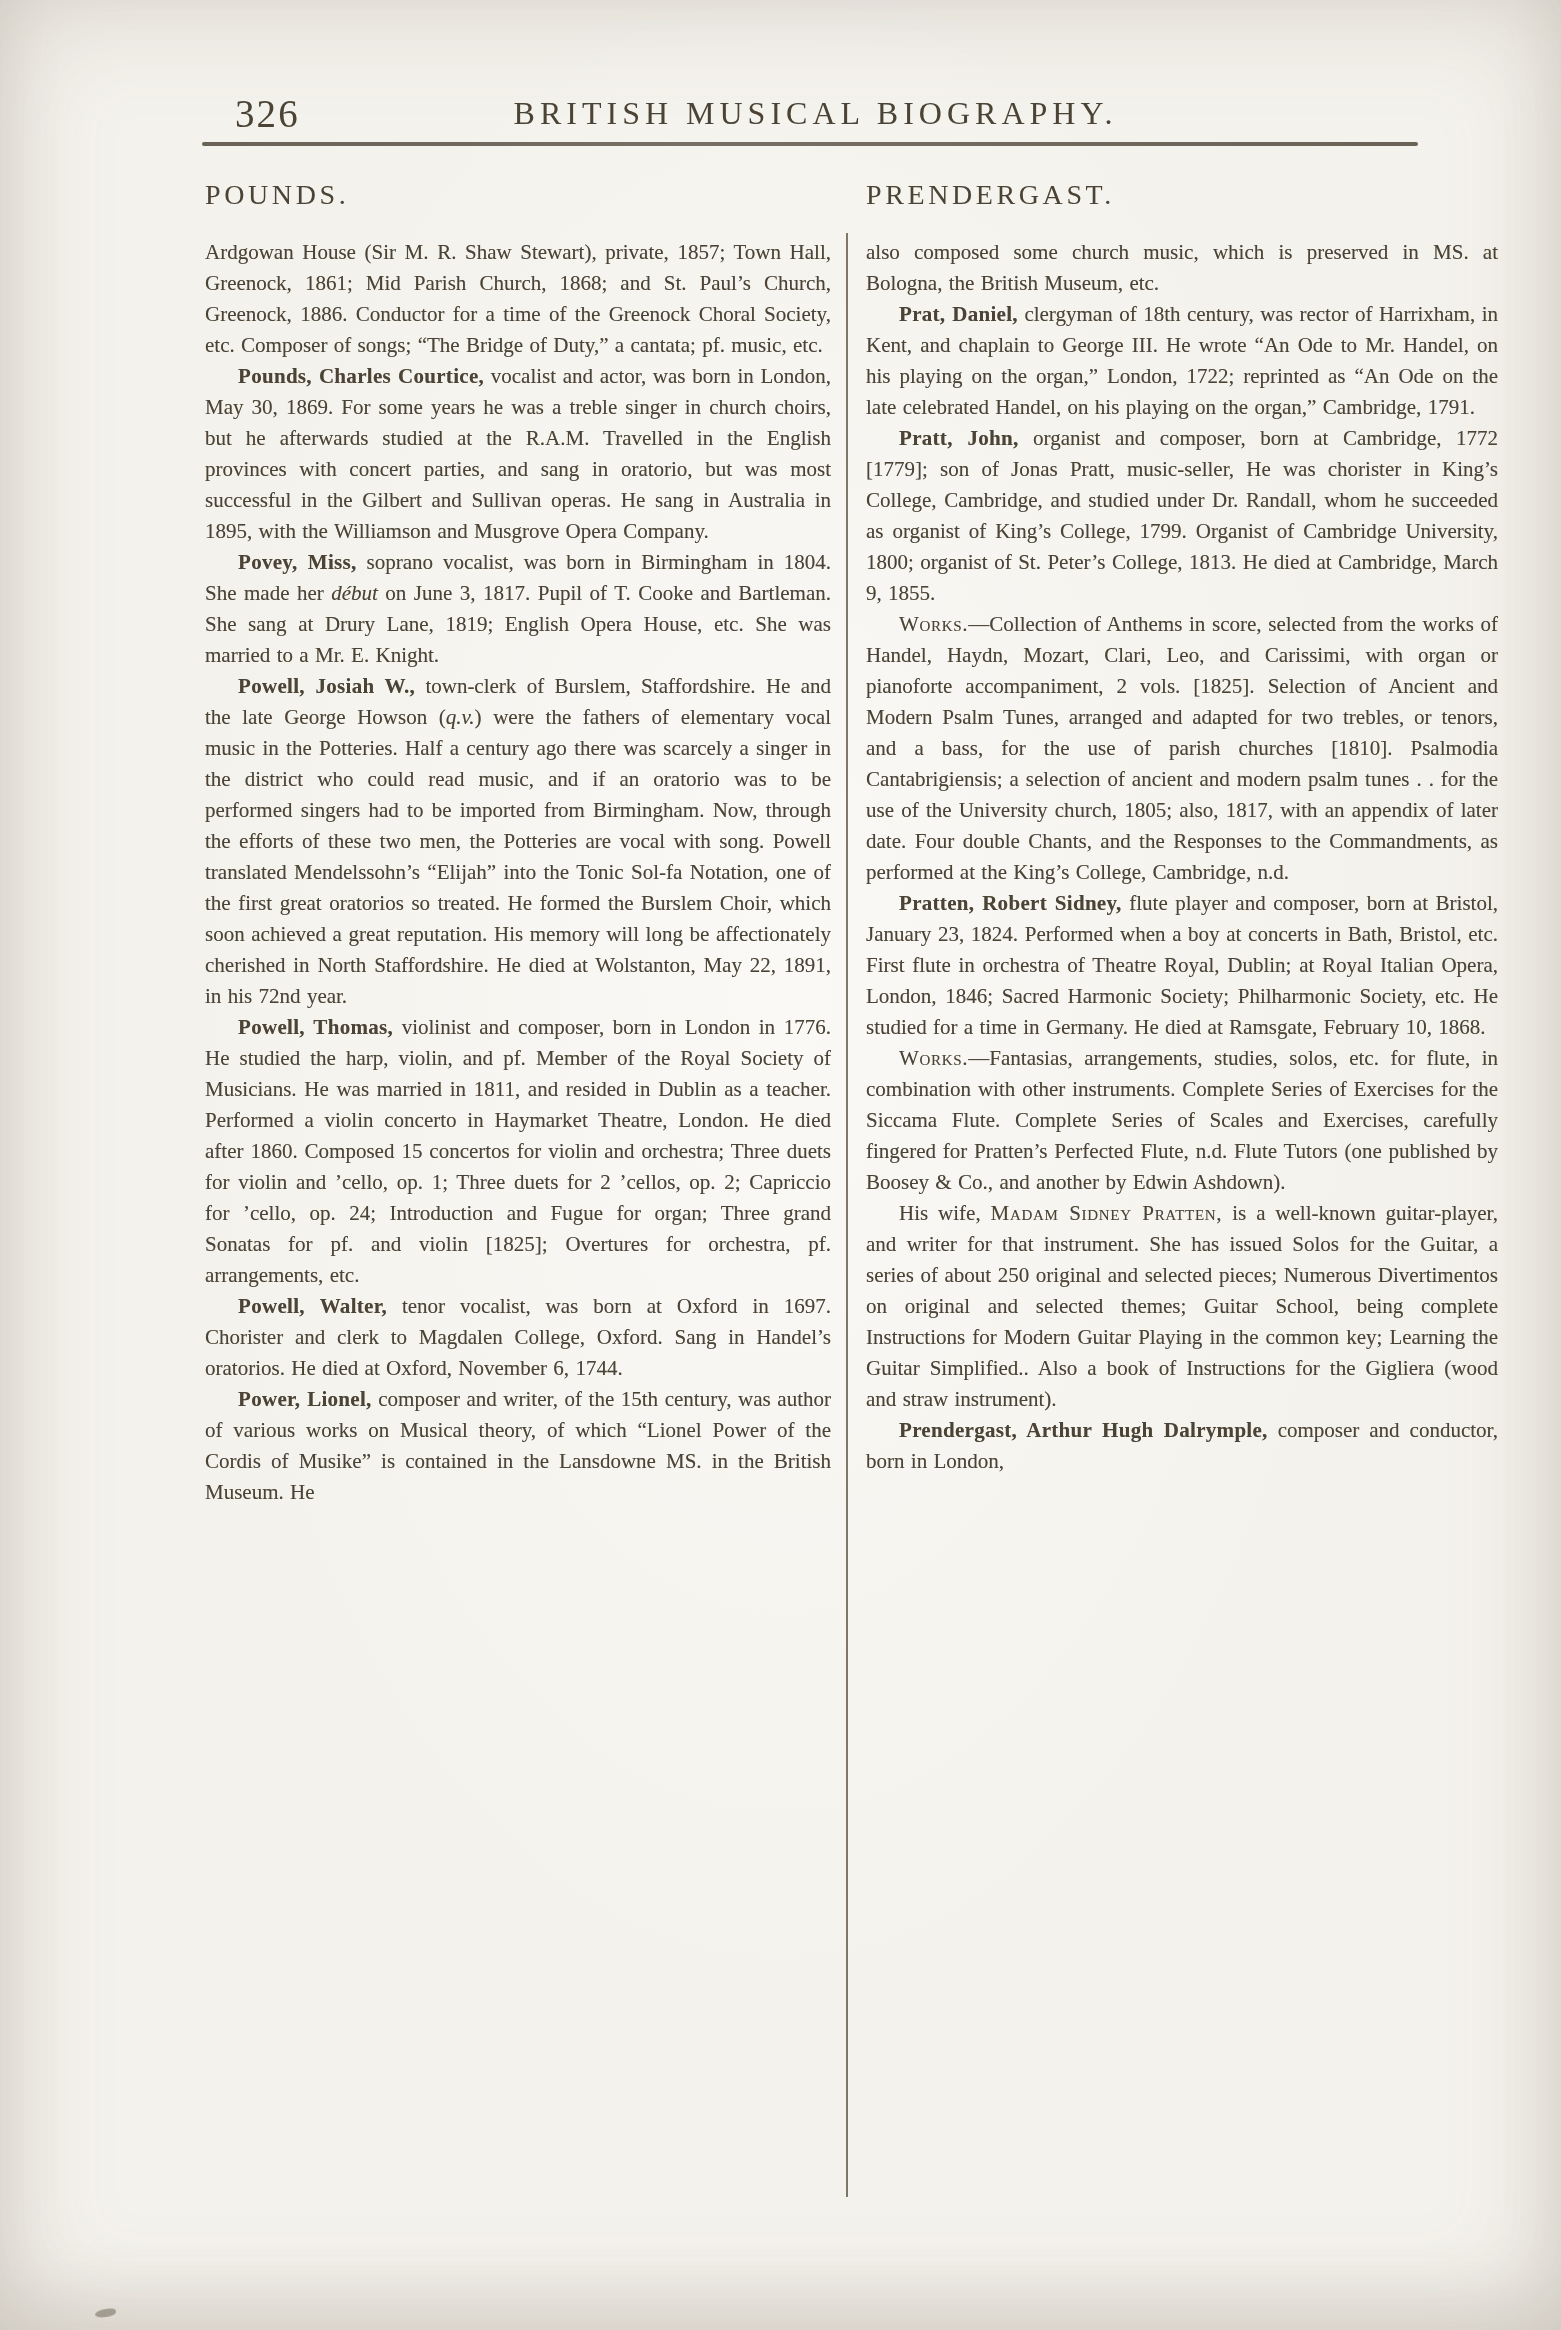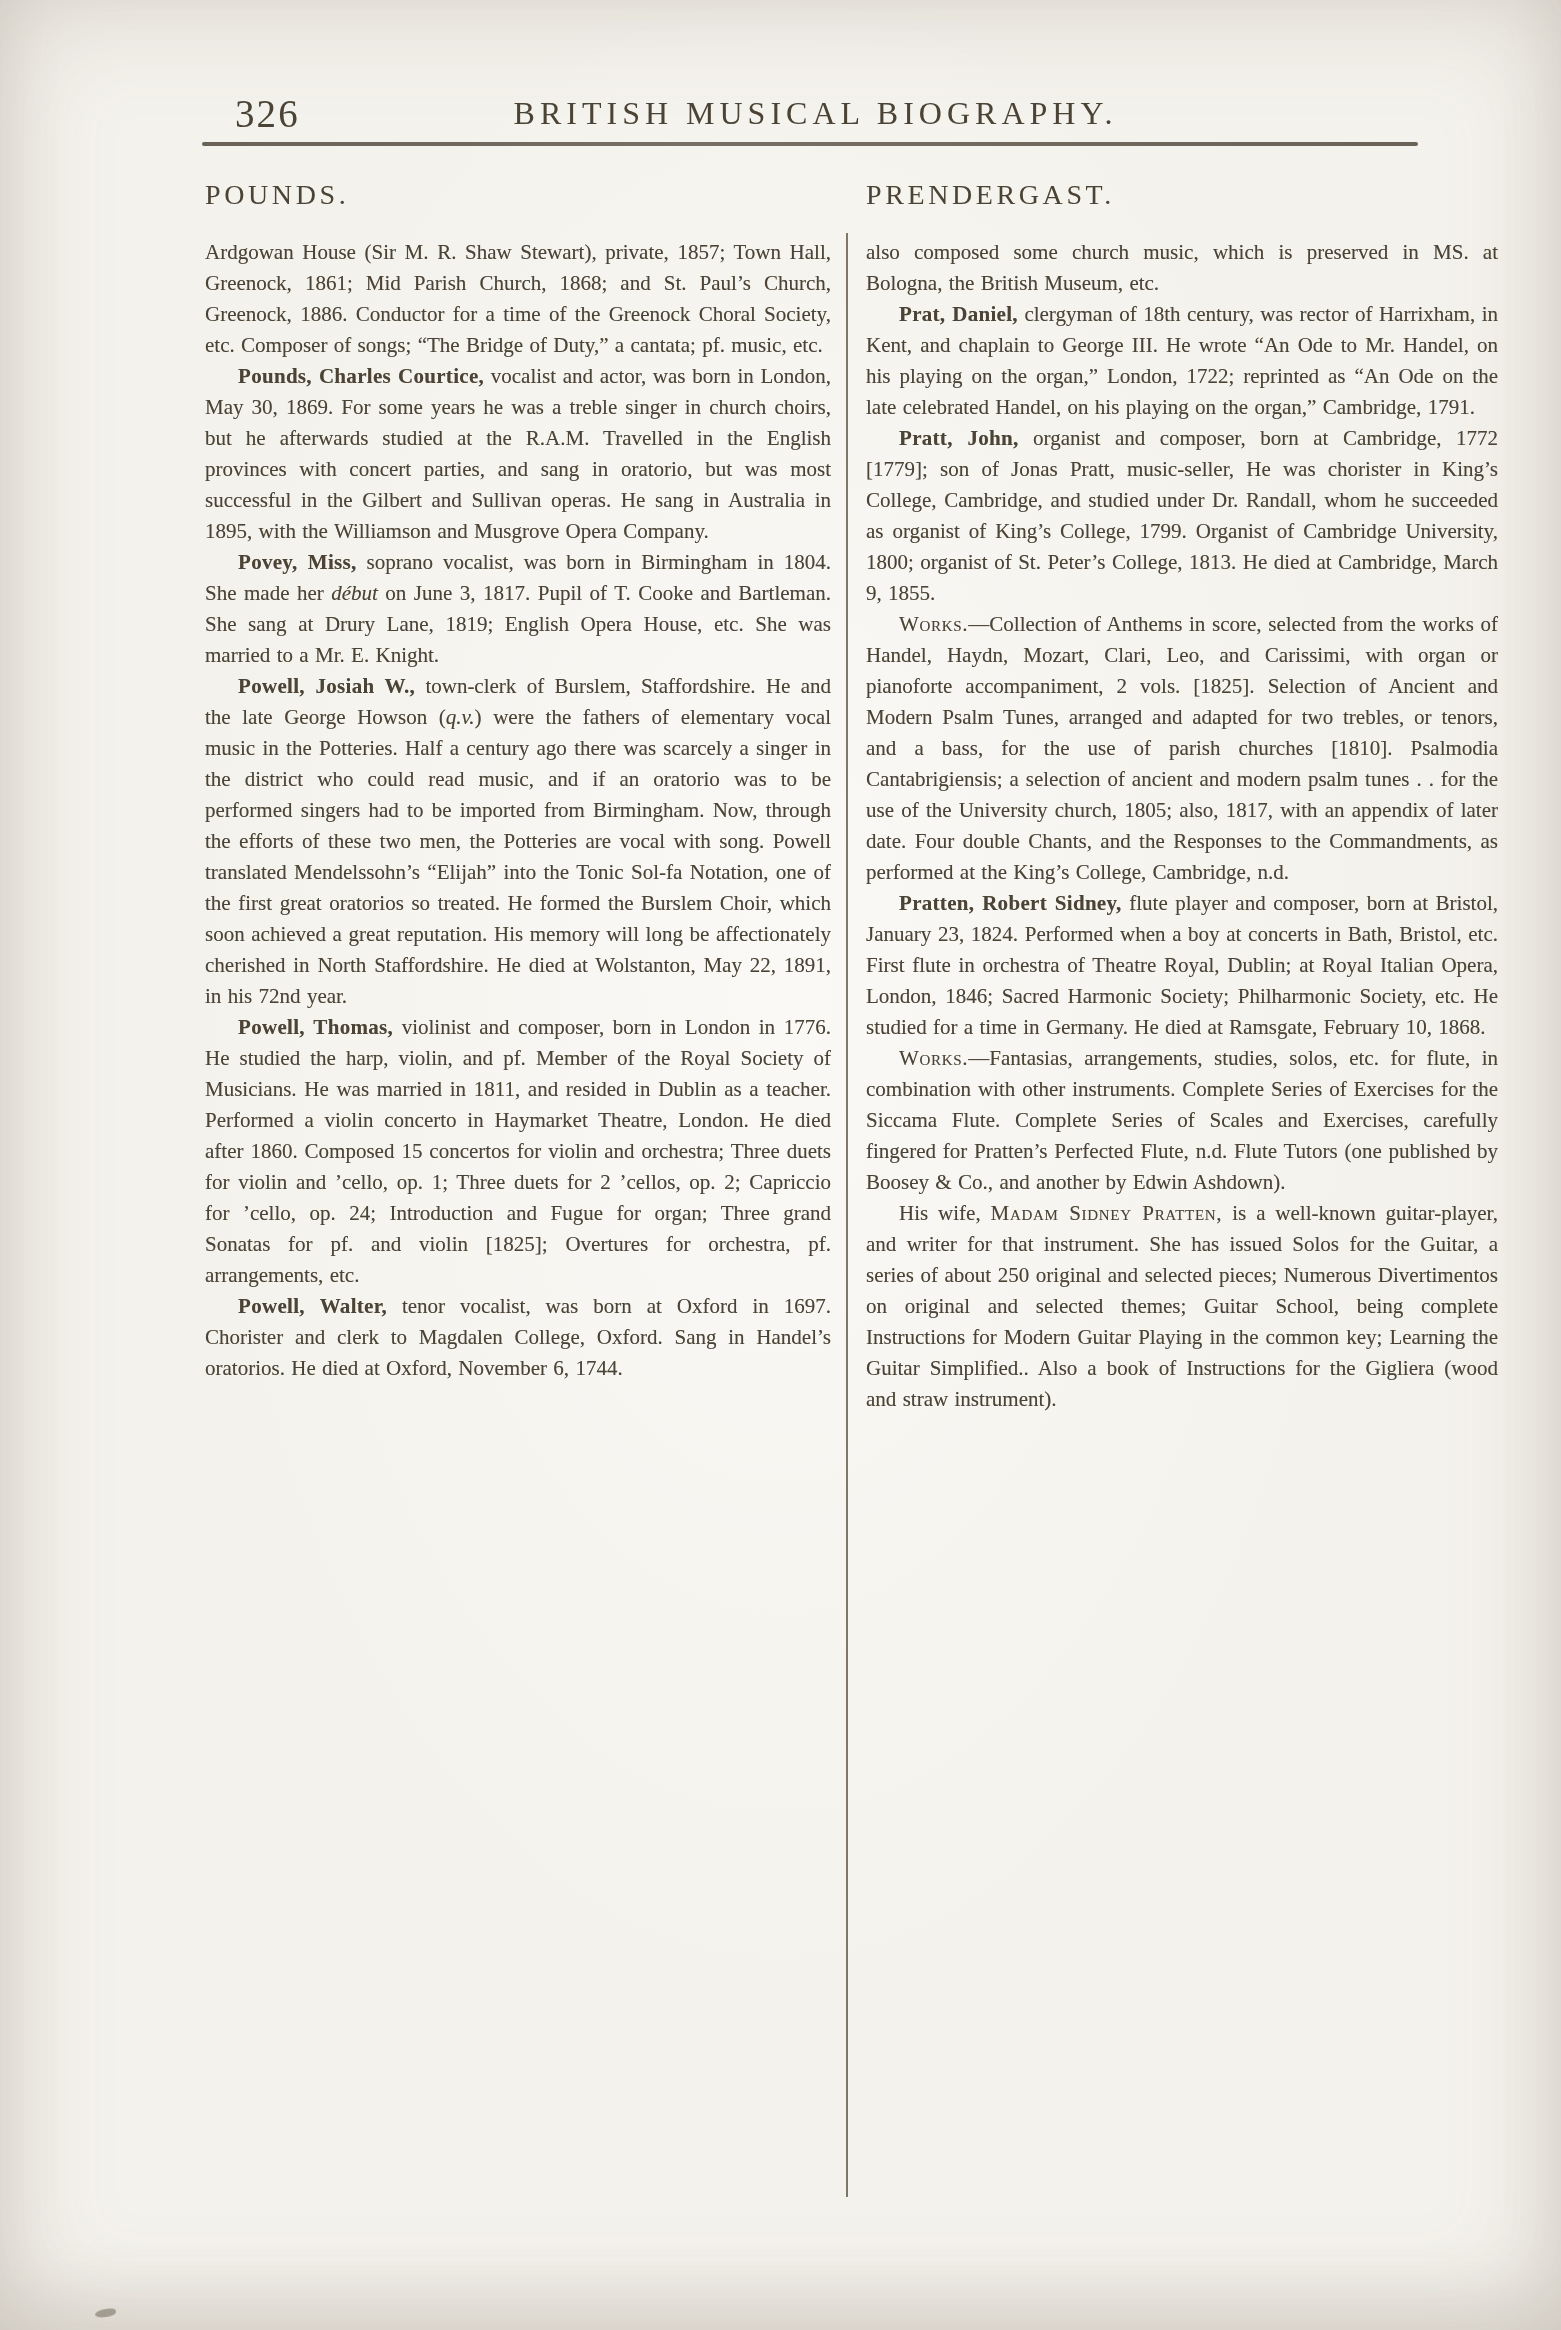--- a/index.html
+++ b/index.html
@@ -65,31 +65,33 @@
 
   <section class="col col-left">
     <h2 class="runhead">POUNDS.</h2>
     <div class="body">
         <p class="para"><span>Ardgowan House (Sir M. R. Shaw Stewart), private, 1857; Town Hall, Greenock, 1861; Mid Parish Church, 1868; and St. Paul’s Church, Greenock, 1886.  Conductor for a time of the Greenock Choral Society, etc.  Composer of songs; “The Bridge of Duty,” a cantata; pf. music, etc.</span></p>
         <p class="para indent"><b>Pounds, Charles Courtice,</b><span> vocalist and actor, was born in London, May 30, 1869. For some years he was a treble singer in church choirs, but he afterwards studied at the R.A.M.  Travelled in the English provinces with concert parties, and sang in oratorio, but was most successful in the Gilbert and Sullivan operas.  He sang in Australia in 1895, with the Williamson and Musgrove Opera Company.</span></p>
         <p class="para indent"><b>Povey, Miss,</b><span> soprano vocalist, was born in Birmingham in 1804.  She made her </span><i>début</i><span> on June 3, 1817.  Pupil of T. Cooke and Bartleman.  She sang at Drury Lane, 1819; English Opera House, etc.  She was married to a Mr. E. Knight.</span></p>
         <p class="para indent"><b>Powell, Josiah W.,</b><span> town-clerk of Burslem, Staffordshire.  He and the late George Howson (</span><i>q.v.</i><span>) were the fathers of elementary vocal music in the Potteries.  Half a century ago there was scarcely a singer in the district who could read music, and if an oratorio was to be performed singers had to be imported from Birmingham.  Now, through the efforts of these two men, the Potteries are vocal with song.  Powell translated Mendelssohn’s “Elijah” into the Tonic Sol-fa Notation, one of the first great oratorios so treated.  He formed the Burslem Choir, which soon achieved a great reputation.  His memory will long be affectionately cherished in North Staffordshire. He died at Wolstanton, May 22, 1891, in his 72nd year.</span></p>
         <p class="para indent"><b>Powell, Thomas,</b><span> violinist and composer, born in London in 1776.  He studied the harp, violin, and pf.  Member of the Royal Society of Musicians.  He was married in 1811, and resided in Dublin as a teacher.  Performed a violin concerto in Haymarket Theatre, London.  He died after 1860.  Composed 15 concertos for violin and orchestra; Three duets for violin and ’cello, op. 1;  Three duets for 2 ’cellos, op. 2;  Capriccio for ’cello, op. 24; Introduction and Fugue for organ;  Three grand Sonatas for pf. and violin [1825]; Overtures for orchestra, pf. arrangements, etc.</span></p>
         <p class="para indent"><b>Powell, Walter,</b><span> tenor vocalist, was born at Oxford in 1697.  Chorister and clerk to Magdalen College, Oxford.  Sang in Handel’s oratorios.  He died at Oxford, November 6, 1744.</span></p>
+        <p class="para indent"><b>Power, Lionel,</b><span> composer and writer, of the 15th century, was author of various works on Musical theory, of which “Lionel Power of the Cordis of Musike” is contained in the Lansdowne MS. in the British Museum.  He</span></p>
       </div>
   </section>
 
   <section class="col col-right">
     <h2 class="runhead">PRENDERGAST.</h2>
     <div class="body">
         <p class="para"><span>also composed some church music, which is preserved in MS. at Bologna, the British Museum, etc.</span></p>
         <p class="para indent"><b>Prat, Daniel,</b><span> clergyman of 18th century, was rector of Harrixham, in Kent, and chaplain to George III.  He wrote “An Ode to Mr. Handel, on his playing on the organ,” London, 1722; reprinted as “An Ode on the late celebrated Handel, on his playing on the organ,” Cambridge, 1791.</span></p>
         <p class="para indent"><b>Pratt, John,</b><span> organist and composer, born at Cambridge, 1772 [1779]; son of Jonas Pratt, music-seller,  He was chorister in King’s College, Cambridge, and studied under Dr. Randall, whom he succeeded as organist of King’s College, 1799.  Organist of Cambridge University, 1800; organist of St. Peter’s College, 1813.  He died at Cambridge, March 9, 1855.</span></p>
         <p class="para indent"><span class="sc">Works.</span><span>—Collection of Anthems in score, selected from the works of Handel, Haydn, Mozart, Clari, Leo, and Carissimi, with organ or pianoforte accompaniment, 2 vols. [1825]. Selection of Ancient and Modern Psalm Tunes, arranged and adapted for two trebles, or tenors, and a bass, for the use of parish churches [1810].  Psalmodia Cantabrigiensis; a selection of ancient and modern psalm tunes . . for the use of the University church, 1805; also, 1817, with an appendix of later date.  Four double Chants, and the Responses to the Commandments, as performed at the King’s College, Cambridge, n.d.</span></p>
         <p class="para indent"><b>Pratten, Robert Sidney,</b><span> flute player and composer, born at Bristol, January 23, 1824.  Performed when a boy at concerts in Bath, Bristol, etc.  First flute in orchestra of Theatre Royal, Dublin;  at Royal Italian Opera, London, 1846;  Sacred Harmonic Society;  Philharmonic Society, etc.  He studied for a time in Germany.  He died at Ramsgate, February 10, 1868.</span></p>
         <p class="para indent"><span class="sc">Works.</span><span>—Fantasias, arrangements, studies, solos, etc. for flute, in combination with other instruments.  Complete Series of Exercises for the Siccama Flute.  Complete Series of Scales and Exercises, carefully fingered for Pratten’s Perfected Flute, n.d.  Flute Tutors (one published by Boosey &amp; Co., and another by Edwin Ashdown).</span></p>
         <p class="para indent"><span>His wife, </span><span class="sc">Madam Sidney Pratten,</span><span> is a well-known guitar-player, and writer for that instrument.  She has issued Solos for the Guitar, a series of about 250 original and selected pieces;  Numerous Divertimentos on original and selected themes;  Guitar School, being complete Instructions for Modern Guitar Playing in the common key;  Learning the Guitar Simplified..  Also a book of Instructions for the Gigliera (wood and straw instrument).</span></p>
+        <p class="para indent"><b>Prendergast, Arthur Hugh Dalrymple,</b><span> composer and conductor, born in London,</span></p>
       </div>
   </section>
 
   <div class="ink-speck"></div>
 </div>
 
 
 </body></html>

